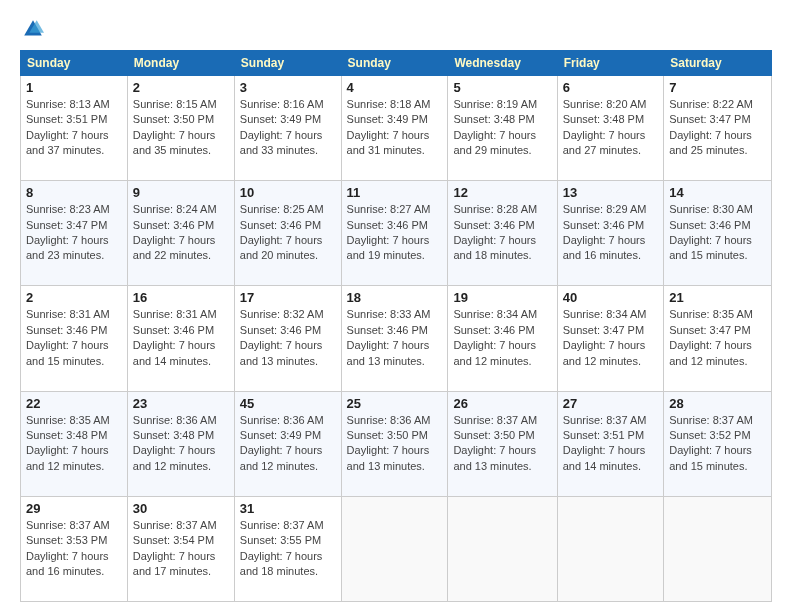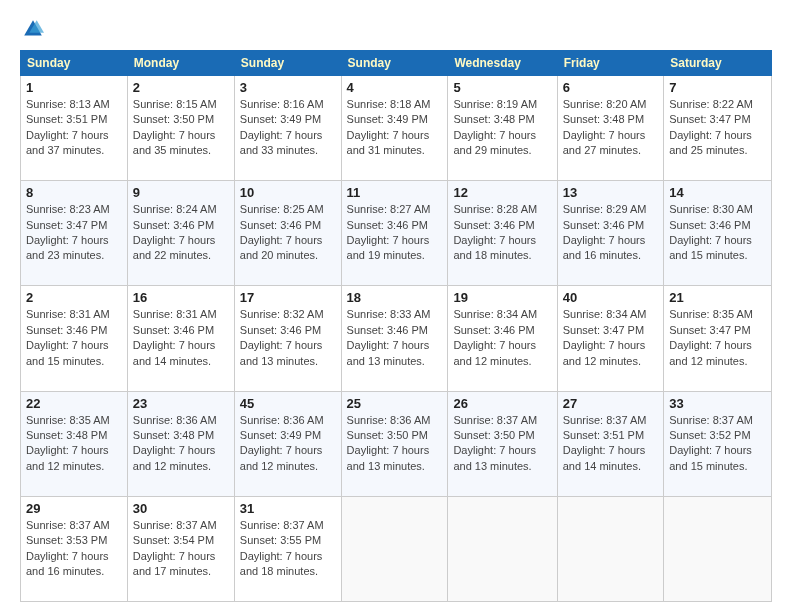--- a/index.html
+++ b/index.html
@@ -165,21 +165,21 @@
           <td><span class="day-num">40</span><span class="day-info">Sunrise: 8:34 AM<br>Sunset: 3:47 PM<br>Daylight: 7 hours<br>and 12 minutes.</span></td>
           <td><span class="day-num">21</span><span class="day-info">Sunrise: 8:35 AM<br>Sunset: 3:47 PM<br>Daylight: 7 hours<br>and 12 minutes.</span></td>
         </tr>
         <tr>
           <td><span class="day-num">22</span><span class="day-info">Sunrise: 8:35 AM<br>Sunset: 3:48 PM<br>Daylight: 7 hours<br>and 12 minutes.</span></td>
           <td><span class="day-num">23</span><span class="day-info">Sunrise: 8:36 AM<br>Sunset: 3:48 PM<br>Daylight: 7 hours<br>and 12 minutes.</span></td>
           <td><span class="day-num">45</span><span class="day-info">Sunrise: 8:36 AM<br>Sunset: 3:49 PM<br>Daylight: 7 hours<br>and 12 minutes.</span></td>
           <td><span class="day-num">25</span><span class="day-info">Sunrise: 8:36 AM<br>Sunset: 3:50 PM<br>Daylight: 7 hours<br>and 13 minutes.</span></td>
           <td><span class="day-num">26</span><span class="day-info">Sunrise: 8:37 AM<br>Sunset: 3:50 PM<br>Daylight: 7 hours<br>and 13 minutes.</span></td>
           <td><span class="day-num">27</span><span class="day-info">Sunrise: 8:37 AM<br>Sunset: 3:51 PM<br>Daylight: 7 hours<br>and 14 minutes.</span></td>
-          <td><span class="day-num">33</span><span class="day-info">Sunrise: 8:37 AM<br>Sunset: 3:52 PM<br>Daylight: 7 hours<br>and 15 minutes.</span></td>
+          <td><span class="day-num">28</span><span class="day-info">Sunrise: 8:37 AM<br>Sunset: 3:52 PM<br>Daylight: 7 hours<br>and 15 minutes.</span></td>
         </tr>
         <tr>
           <td><span class="day-num">29</span><span class="day-info">Sunrise: 8:37 AM<br>Sunset: 3:53 PM<br>Daylight: 7 hours<br>and 16 minutes.</span></td>
           <td><span class="day-num">30</span><span class="day-info">Sunrise: 8:37 AM<br>Sunset: 3:54 PM<br>Daylight: 7 hours<br>and 17 minutes.</span></td>
           <td><span class="day-num">31</span><span class="day-info">Sunrise: 8:37 AM<br>Sunset: 3:55 PM<br>Daylight: 7 hours<br>and 18 minutes.</span></td>
           <td class="empty-cell"></td>
           <td class="empty-cell"></td>
           <td class="empty-cell"></td>
           <td class="empty-cell"></td>
         </tr>

